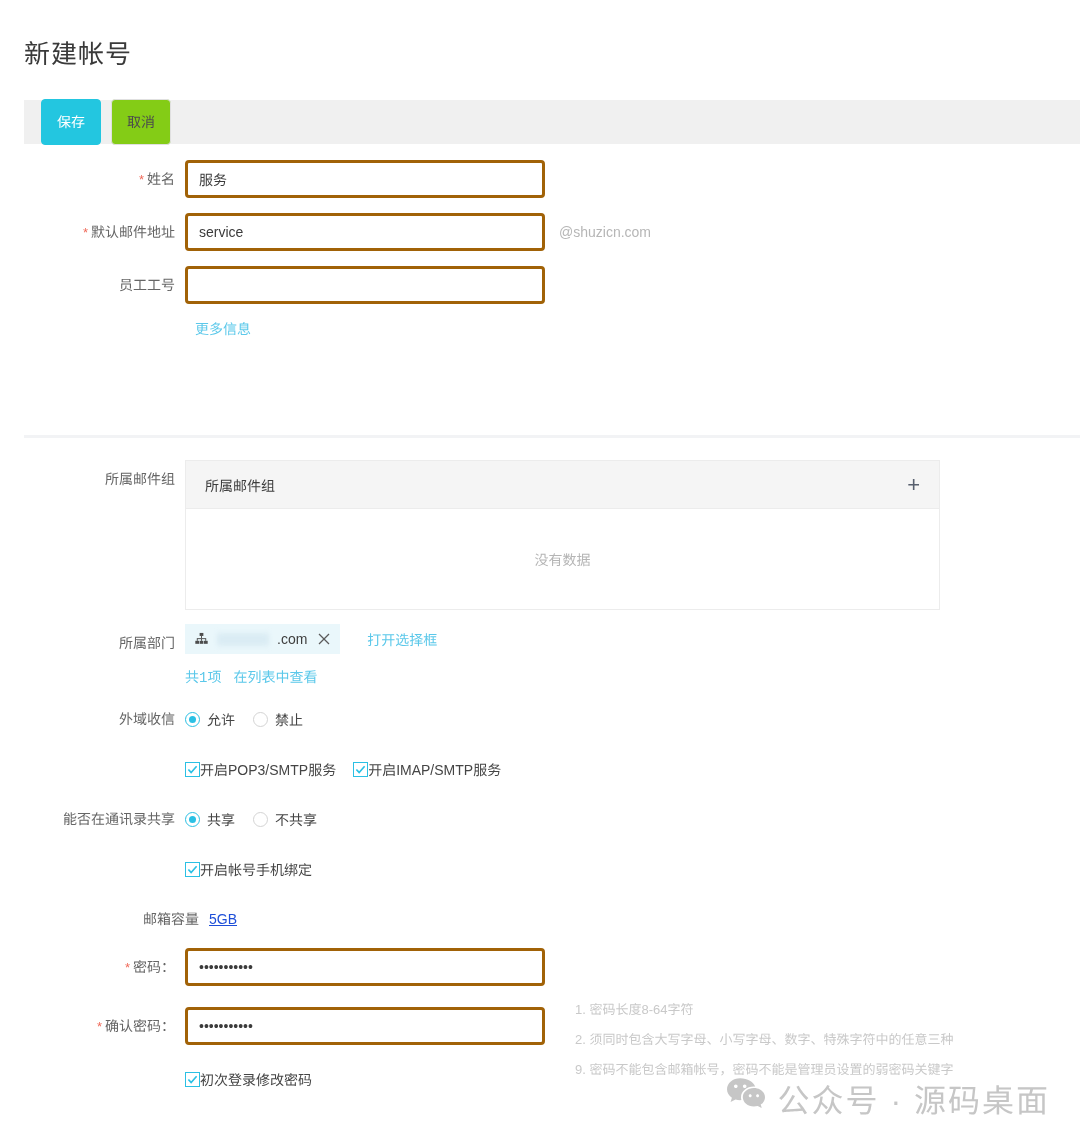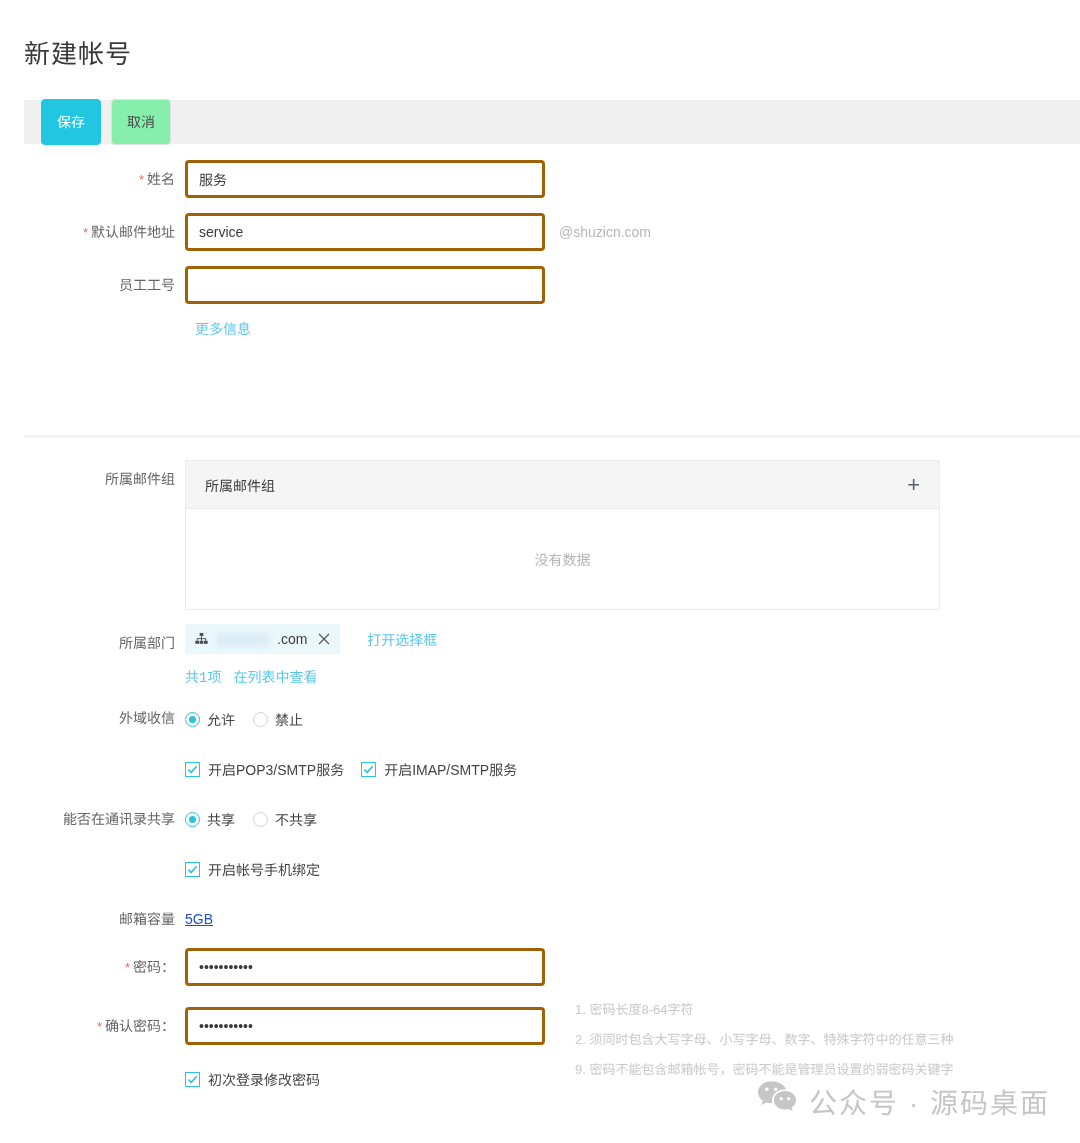--- a/index.html
+++ b/index.html
@@ -52,21 +52,21 @@
     box-sizing: border-box;
     border: 1px solid transparent;
     white-space: nowrap;
   }
   .btn-primary {
     background: #23c6e0;
     color: #ffffff;
     border-color: #23c6e0;
   }
   .btn-default {
-    background: #86efac;
+    background: #84cc16;
     color: #4c4c4c;
     border: 1px solid #e0e0e0;
   }
 
   
   .form {
     position: absolute;
     left: 0;
     top: 160px;
     width: 1080px;
@@ -234,21 +234,20 @@
   }
   .radio-mark.off { border-color: #d4d4d4; }
   .radio-dot {
     width: 7px; height: 7px;
     border-radius: 50%;
     background: #2bc0e4;
   }
   .check {
     display: inline-flex;
     align-items: center;
-    gap: 8px;
     cursor: pointer;
     font-size: 14px;
     color: #454545;
     margin-right: 9px;
   }
   .check-mark {
     width: 15px; height: 15px;
     border: 1px solid #2bc0e4;
     box-sizing: border-box;
     background: #fff;
@@ -275,21 +274,21 @@
 
   
   .watermark {
     position: absolute;
     right: 30px;
     bottom: 22px;
     display: flex;
     align-items: center;
     gap: 12px;
     color: #c6c6c6;
-    font-size: 28px;
+    font-size: 32px;
     letter-spacing: 2px;
     pointer-events: none;
   }
 </style>
 </head>
 <body>
 
 <h1 class="page-title">新建帐号</h1>
 
 <div class="toolbar">
@@ -376,21 +375,21 @@
   </div>
 
   <div class="row">
     <div class="label"></div>
     <div class="field" style="gap:12px;">
       <a class="link">共1项</a>
       <a class="link">在列表中查看</a>
     </div>
   </div>
 
-  <div class="row" style="margin-bottom:12px;font-family:Liberation Mono, monospace;">
+  <div class="row" style="margin-bottom:12px;">
     <div class="label">外域收信</div>
     <div class="field opt-group">
       <span class="radio">
         <span class="radio-mark">
             <span class="radio-dot"></span>
           </span>
         <span>允许</span>
       </span>
       <span class="radio">
         <span class="radio-mark off"></span>
@@ -444,21 +443,21 @@
         <span class="check-mark">
           <svg width="11" height="11" viewBox="0 0 12 12" aria-hidden="true">
               <polyline points="1.5,6 4.5,9.2 10.5,2.4" fill="none" stroke="#2bc0e4" stroke-width="1.8"></polyline>
             </svg>
         </span>
         <span>开启帐号手机绑定</span>
       </span>
     </div>
   </div>
 
-  <div class="row" style="margin-bottom:10px;">
+  <div class="row" style="margin-bottom:10px;padding-left:24px;">
     <div class="label">邮箱容量</div>
     <div class="field">
       <span class="plain-value">5GB</span>
     </div>
   </div>
 
   <div class="row" style="margin-bottom:20px;">
     <div class="label"><span class="req">*</span><span>密码：</span></div>
     <div class="field">
       <input class="input" type="text" value="•••••••••••" style="">

